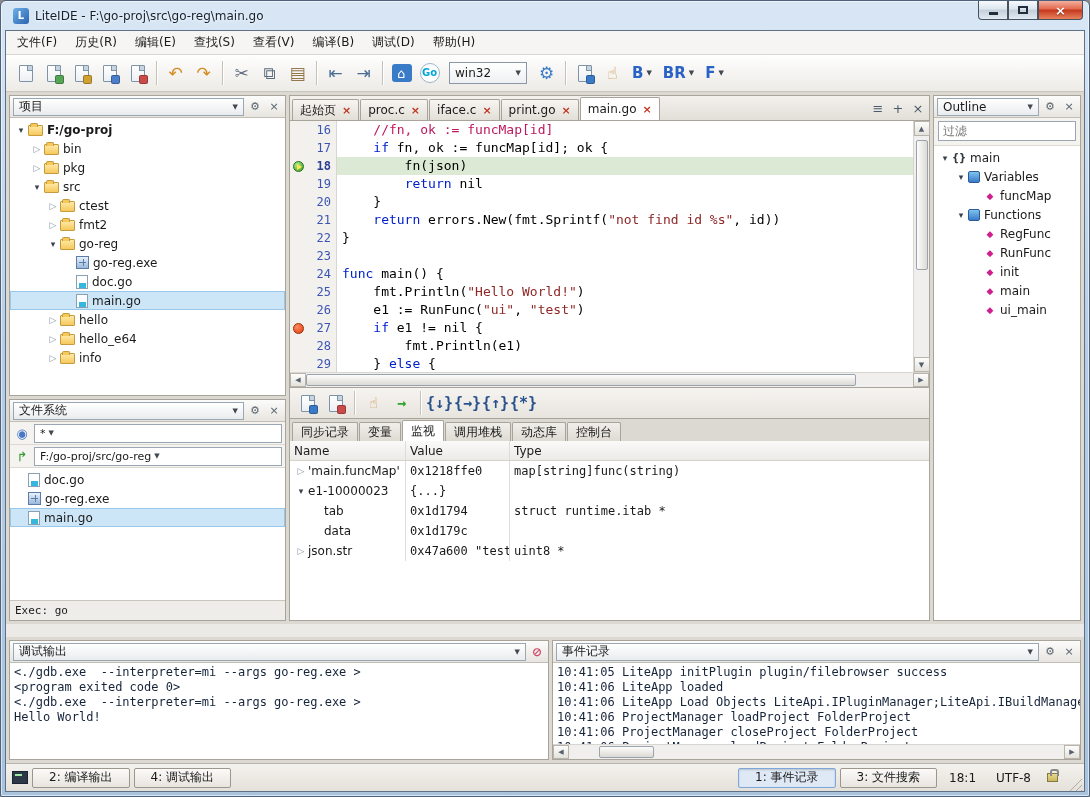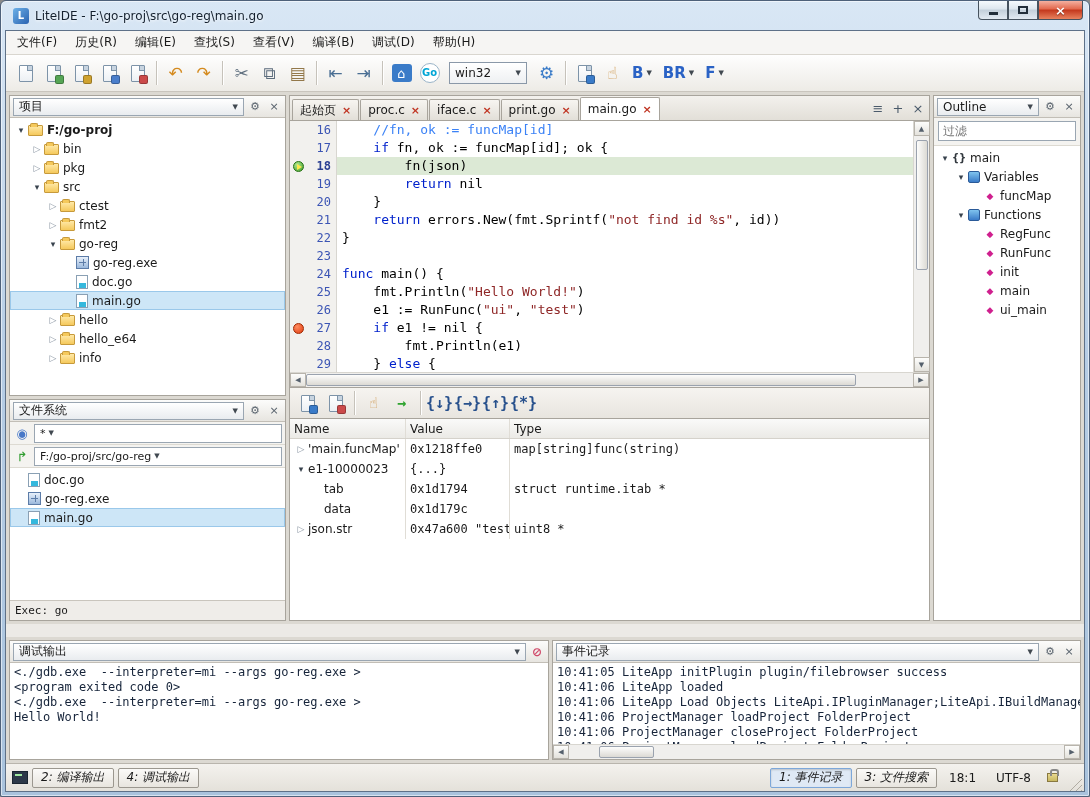--- a/index.html
+++ b/index.html
@@ -107,31 +107,31 @@
 .wrow{height:20px;display:flex;font-size:12px;}
 .wrow .wc-value,.wrow .wc-type{font-family:"DejaVu Sans Mono","Liberation Mono",monospace;font-size:12px;overflow:hidden;}
 .filter-row{height:28px;flex:none;padding:3px 4px;background:#f4f3f0;border-bottom:1px solid #dddad2;}
 .filter-input{width:100%;height:20px;border:1px solid #9aa6b2;padding:0 4px;font-size:12px;font-family:inherit;}
 .bottom{height:126px;flex:none;display:flex;gap:3px;background:#dcd9d2;padding:3px;margin-top:13px;}
 .out-panel{width:540px;flex:none;}
 .log-panel{flex:1;min-width:0;}
 .logbody{flex:1;overflow:hidden;font-family:"DejaVu Sans Mono","Liberation Mono",monospace;font-size:12px;line-height:15px;padding:2px 4px;white-space:pre;color:#16243a;min-height:0;}
 .log-hthumb{flex:0 0 55px;margin-left:30px;background:linear-gradient(#fdfdfc,#dcdad4);border:1px solid #9aa2ae;border-radius:2px;margin-top:1px;margin-bottom:1px;}
 .statusbar{height:28px;flex:none;display:flex;align-items:center;gap:4px;background:linear-gradient(#f4f2ee,#e4e1da);border-top:1px solid #b9b5ad;padding:0 2px 0 6px;}
-.sb-chip{height:20px;display:flex;align-items:center;padding:0 8px;border:1px solid #9b978f;background:linear-gradient(#fbfaf8,#e8e5df);font-size:12px;border-radius:2px;white-space:nowrap;font-style:italic;}
+.sb-chip{height:20px;display:flex;align-items:center;padding:0 16px;border:1px solid #9b978f;background:linear-gradient(#fbfaf8,#e8e5df);font-size:12px;border-radius:2px;white-space:nowrap;}
 .sb-chip.pressed{background:#dfe9f5;border-color:#7da7d9;box-shadow:inset 0 1px 2px rgba(0,0,0,.18);}
 .sb-spacer{flex:1;}
 .sb-plain{padding:0 8px;font-size:12px;white-space:nowrap;}
 .console-icon{width:16px;height:13px;background:#2c3848;border:1px solid #1a2430;position:relative;flex:none;}
 .console-icon::after{content:"";position:absolute;left:2px;top:2px;width:7px;height:2px;background:#9fe8a0;}
 .lock-icon{width:11px;height:9px;background:linear-gradient(#e8d890,#c8b860);border:1px solid #887840;position:relative;margin:0 4px;flex:none;}
 .lock-icon::before{content:"";position:absolute;top:-5px;left:2px;width:5px;height:5px;border:2px solid #888;border-bottom:none;border-radius:3px 3px 0 0;}
 .grip{width:14px;height:14px;margin-left:2px;align-self:flex-end;background:repeating-linear-gradient(135deg,transparent 0 3px,#b0aca2 3px 4px);clip-path:polygon(100% 0,100% 100%,0 100%);flex:none;}
 .kw{color:#0021cc;font-weight:normal;}
-.cm{color:#3b82f6;}
+.cm{color:#be185d;}
 .st{color:#8f2727;}
 .pl{color:#000;}
 </style>
 </head>
 <body>
 
 <div class="window">
   <div class="titlebar">
     <div class="app-logo">L</div>
     <span class="title-text">LiteIDE - F:\go-proj\src\go-reg\main.go</span>
@@ -512,20 +512,28 @@
             </div>
             <div class="tbi">
               <span class="glyph" style="color: rgb(39, 80, 140);">{→}</span>
             </div>
             <div class="tbi">
               <span class="glyph" style="color: rgb(39, 80, 140);">{↑}</span>
             </div>
             <div class="tbi">
               <span class="glyph" style="color: rgb(39, 80, 140);">{*}</span>
             </div>
+          </div>
+        <div class="dtabs" id="dbg-tabs">
+            <div class="dtab">同步记录</div>
+            <div class="dtab">变量</div>
+            <div class="dtab active">监视</div>
+            <div class="dtab">调用堆栈</div>
+            <div class="dtab">动态库</div>
+            <div class="dtab">控制台</div>
           </div>
         <div class="watch">
           <div class="whead" id="watch-head">
               <div class="wc wc-name">Name</div>
               <div class="wc wc-value">Value</div>
               <div class="wc wc-type">Type</div>
             </div>
           <div class="wbody" id="watch-rows">
               <div class="wrow">
                 <div class="wc wc-name" style="padding-left: 4px;">

